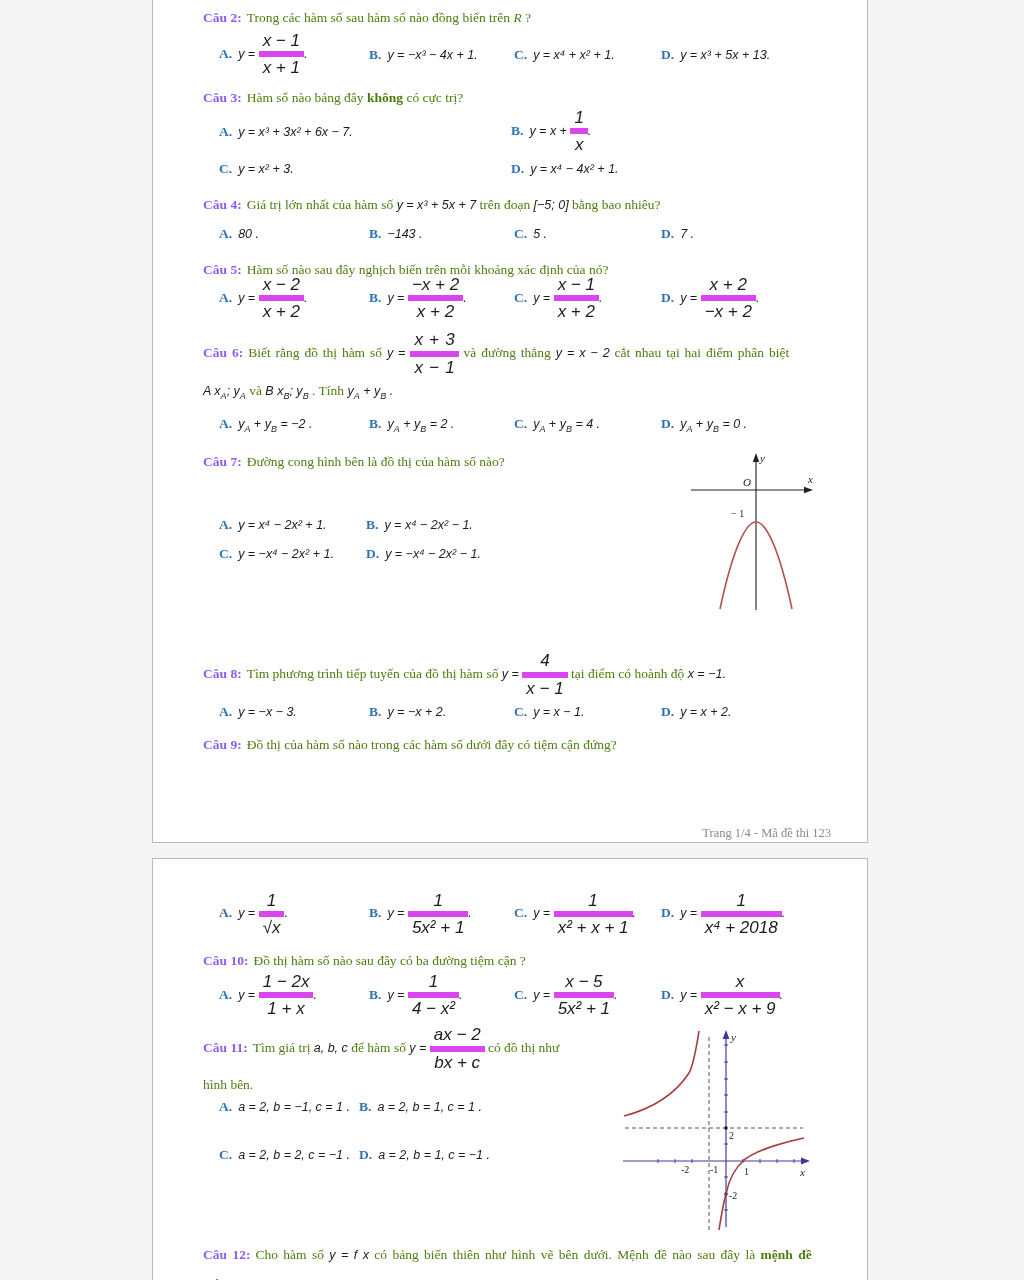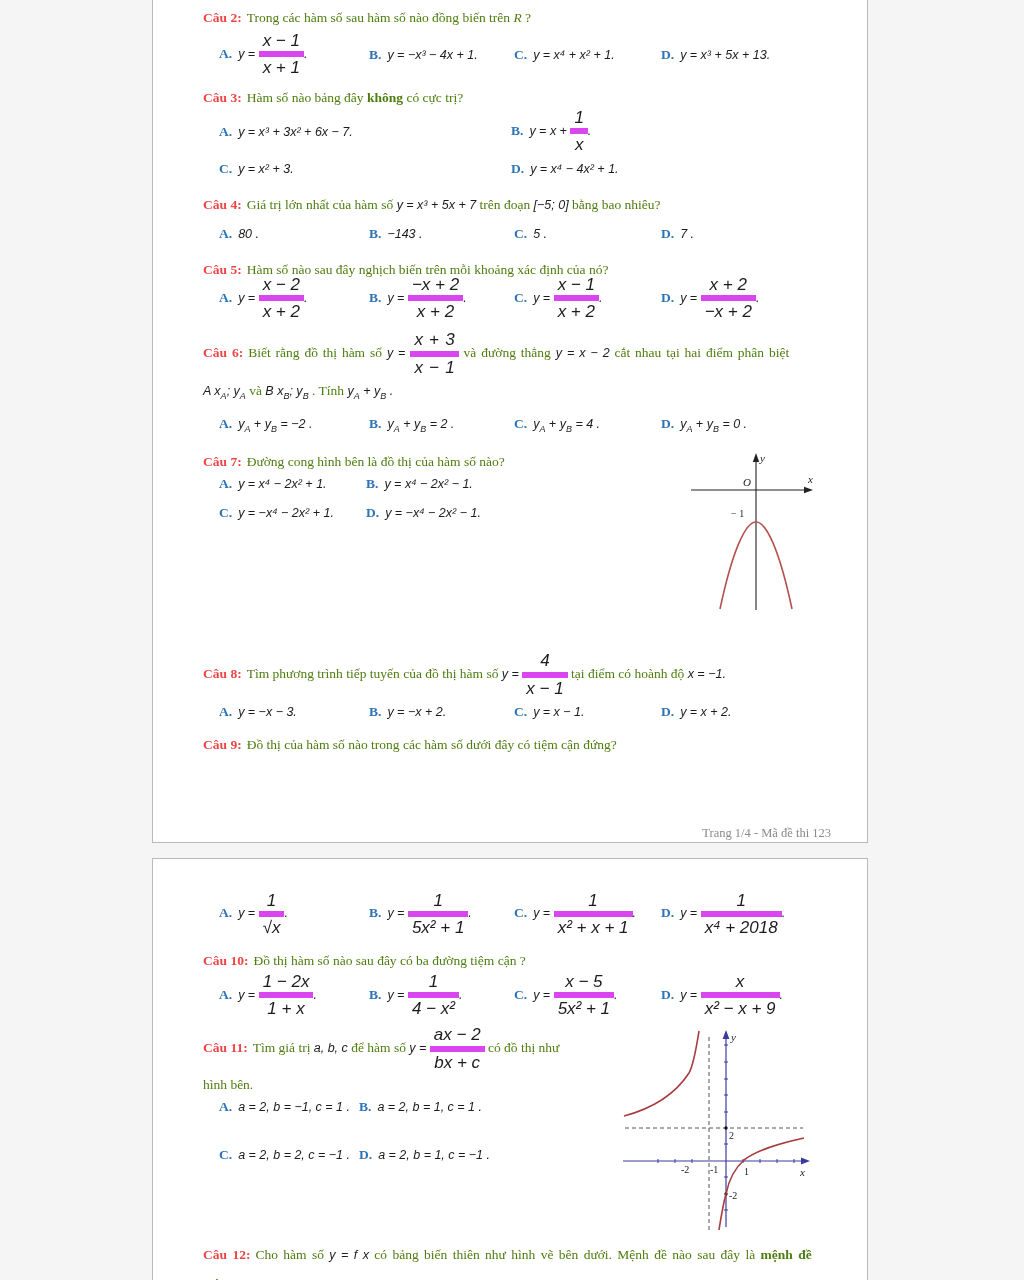--- a/index.html
+++ b/index.html
@@ -10,23 +10,23 @@
   .page {
     position:absolute; left:152px; width:716px; background:#ffffff;
     border:1px solid #b9b9b9; box-sizing:border-box;
   }
   #page-1 { top:-10px; height:853px; border-top:none; }
   #page-2 { top:858px; height:520px; }
   .row { position:absolute; left:50px; right:24px; white-space:nowrap; }
   .row.opts-row { left:66px; display:grid; align-items:center; }
   .cols4 { grid-template-columns:150px 145px 147px 1fr; }
   .cols2wide { grid-template-columns:292px 1fr; }
-  .cols2narrow { grid-template-columns:147px 1fr; }
+  .cols2narrow { grid-template-columns:147px 1fr;margin-top:41px; }
   .cols2mid { grid-template-columns:140px 1fr; }
-  .qlabel { color:#ef4444; font-weight:700; font-size:13.5px; padding-right:5px; }
+  .qlabel { color:#8b5cf6; font-weight:700; font-size:13.5px; padding-right:5px; }
   .t { font-size:13.5px; color:#4d7c0f; }
   .t.b { font-weight:700; }
   .t.i { font-style:italic; }
   .f { font-family:"Liberation Sans", sans-serif; font-style:italic; font-size:12.5px; color:#1c1c1c; }
   .olabel { color:#2e74b5; font-weight:700; font-size:13.5px; margin-right:6px; }
   .frac { display:inline-block; vertical-align:middle; text-align:center; line-height:1.25; }
   .frac .num, .frac .den { display:block; padding:0 4px; font-size:17px;font-style:italic; }
   .frac .den { border-top:6px solid #d946ef; }
   sub { font-size:9px; }
   .footer { position:absolute; right:36px; font-size:12.5px; color:#8a8a8a; }

